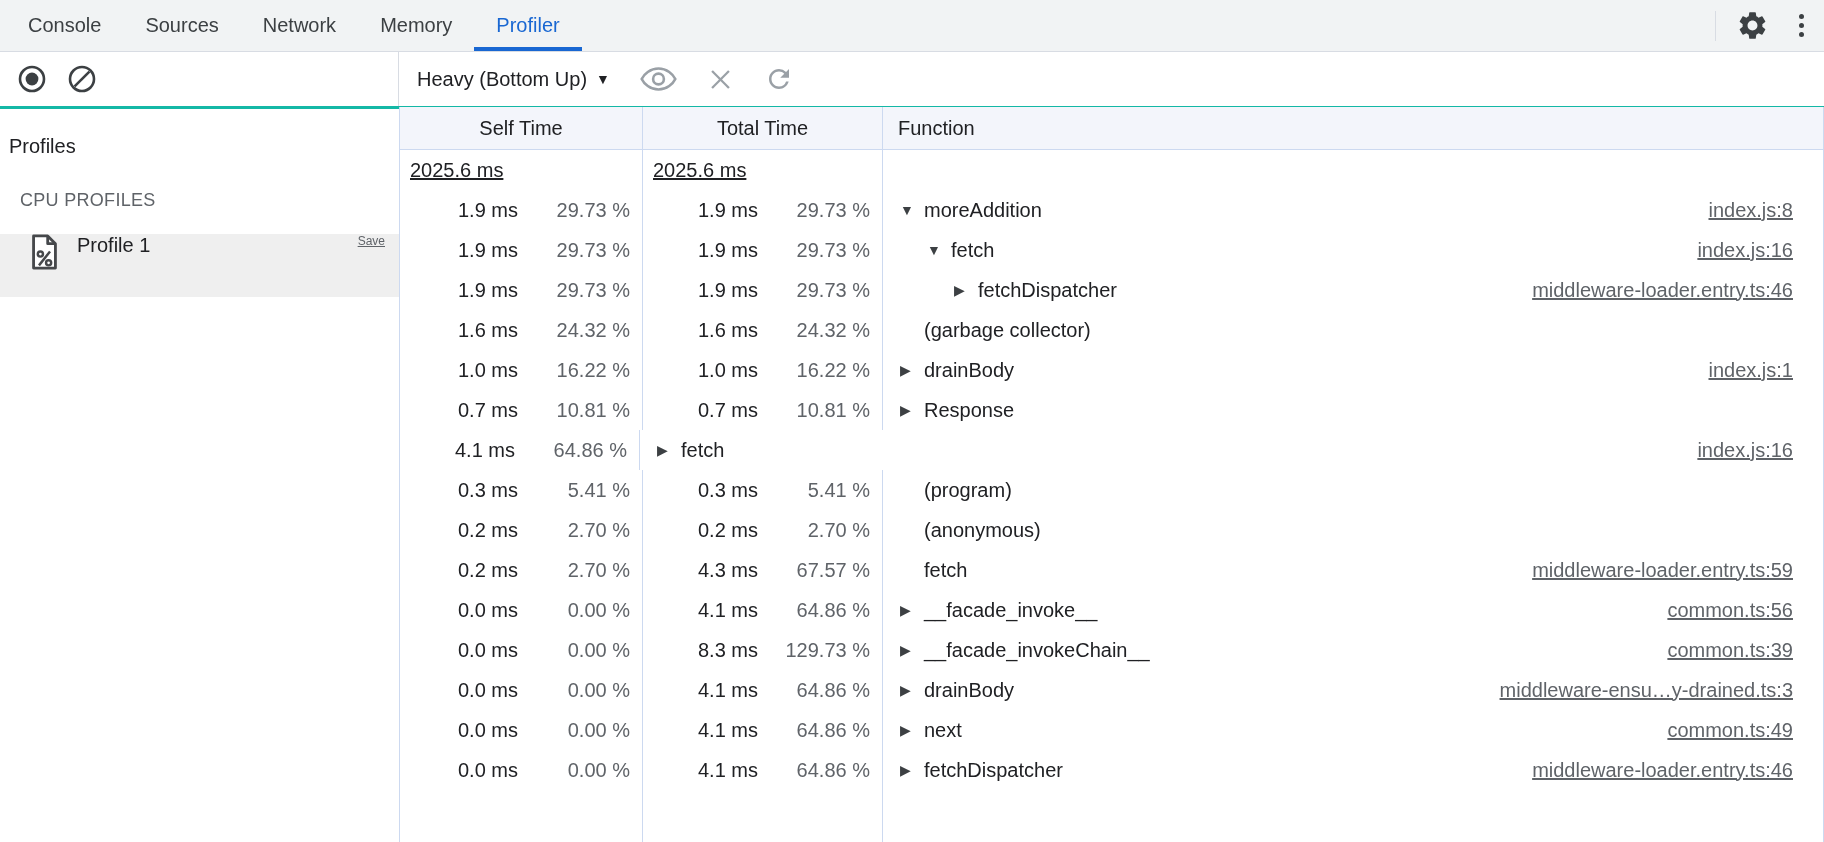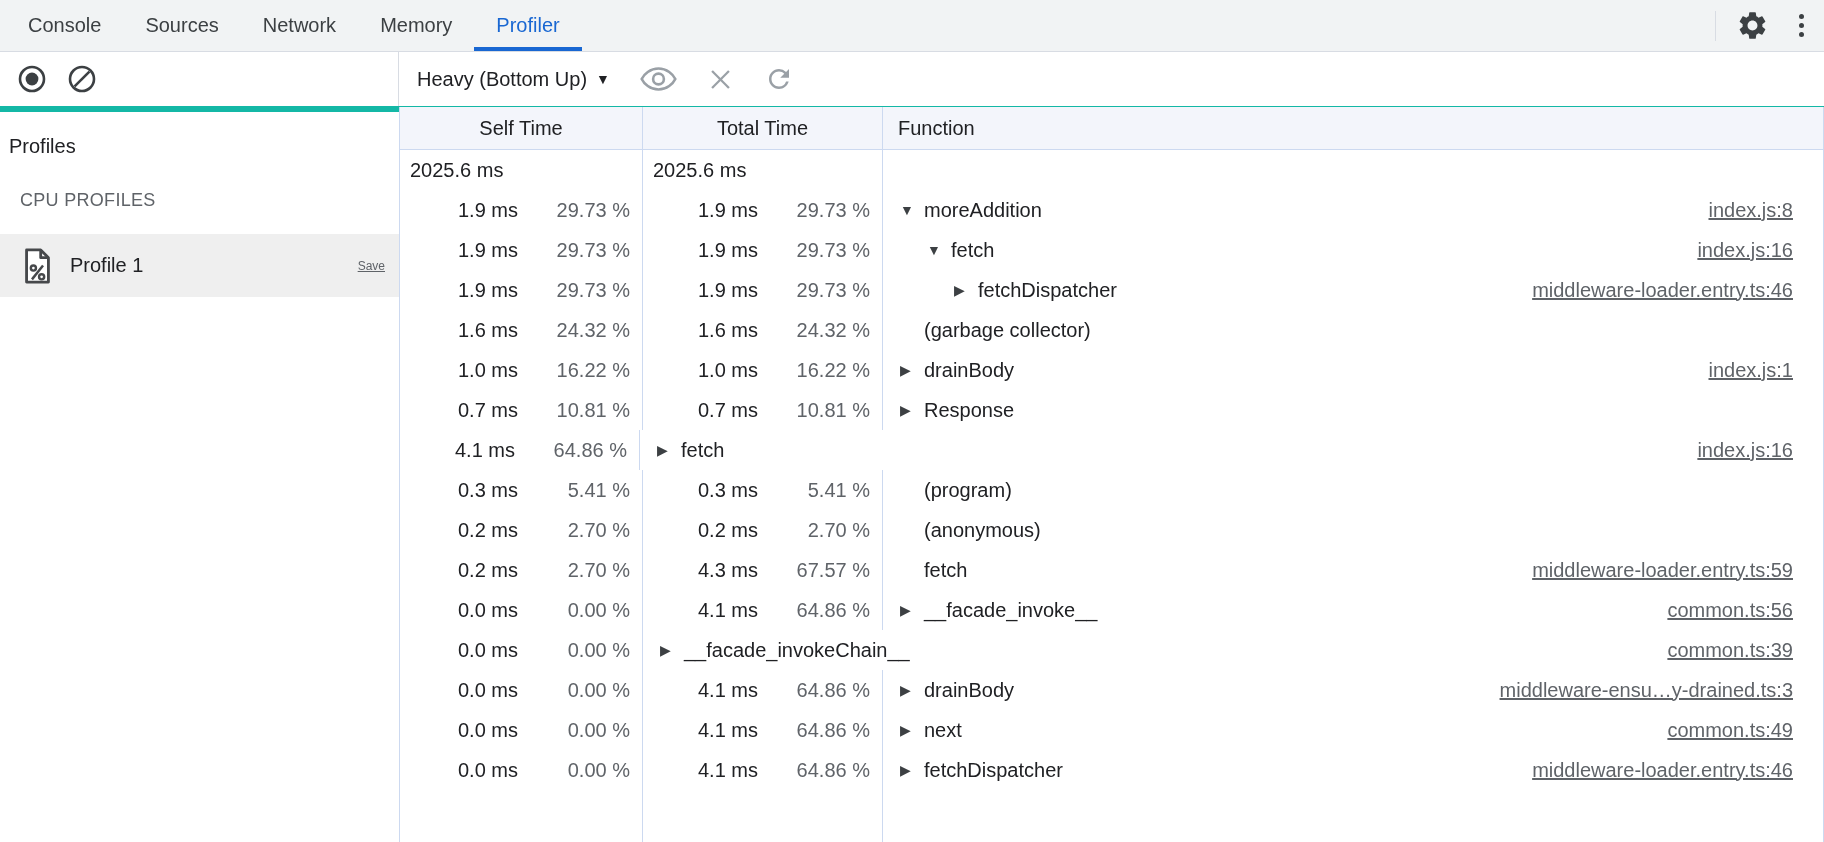--- a/index.html
+++ b/index.html
@@ -14,33 +14,33 @@
   .tabbar{height:51px;background:var(--tabbar-bg);border-bottom:1px solid #d8dce3;
     display:flex;align-items:stretch;padding-left:6px;}
   .tab{display:flex;align-items:center;padding:0 22px;font-size:20px;color:#3c4043;cursor:default;}
   .tab.active{color:var(--accent);box-shadow:inset 0 -4px 0 var(--accent);}
   .tabbar-right{margin-left:auto;display:flex;align-items:center;padding-right:16px;}
   .tabbar-divider{width:1px;height:30px;background:#d8dce3;margin-right:20px;}
   .icon-btn{display:flex;align-items:center;justify-content:center;}
   .dots{display:flex;flex-direction:column;gap:4px;margin-left:26px;padding:4px;}
   .dots span{width:5px;height:5px;border-radius:50%;background:#3c4043;}
   
-  .toolbar{height:54px;display:flex;border-bottom:6px solid #14b8a6;}
+  .toolbar{height:54px;display:flex;border-bottom:3px solid #14b8a6;}
   .toolbar-left{width:399px;box-sizing:border-box;border-right:1px solid #d8dce3;
     display:flex;align-items:center;padding-left:16px;gap:18px;}
   .toolbar-right{display:flex;align-items:center;padding-left:18px;gap:30px;}
   .view-select{display:flex;align-items:center;font-size:20px;color:var(--text);gap:9px;cursor:default;}
   .view-select .caret{font-size:14px;line-height:1;}
   
   .main{position:absolute;top:107px;left:0;right:0;bottom:0;display:flex;}
   .sidebar{width:399px;box-sizing:border-box;flex-shrink:0;}
   .sidebar-heading{font-size:20px;margin:28px 0 0 9px;}
   .sidebar-section{font-size:18px;color:var(--muted);margin:32px 0 0 20px;letter-spacing:.3px;}
   .profile-row{margin-top:23px;height:63px;background:var(--selected-row-bg);
-    display:flex;align-items:center;padding:0 14px 0 22px;box-sizing:border-box;}
+    display:flex;align-items:flex-start;padding:0 14px 0 29px;box-sizing:border-box;}
   .profile-name{font-size:20px;margin-left:17px;}
   .save-link{margin-left:auto;font-size:12px;color:var(--muted);text-decoration:underline;cursor:pointer;}
   
   .grid{flex:1;display:flex;flex-direction:column;border-left:1px solid var(--grid-border);
     border-right:1px solid var(--grid-border);box-sizing:border-box;min-width:0;}
   .col-self{width:243px;flex-shrink:0;}
   .col-total{width:240px;flex-shrink:0;}
   .col-fn{flex:1;min-width:0;}
   .grid-header{display:flex;height:43px;box-sizing:border-box;background:var(--header-bg);
     border-bottom:1px solid var(--grid-border);}
@@ -48,21 +48,21 @@
     border-right:1px solid var(--grid-border);box-sizing:border-box;}
   .hcell.col-fn{justify-content:flex-start;padding-left:15px;border-right:none;}
   .grid-body{flex:1;display:flex;flex-direction:column;}
   .row{display:flex;height:40px;flex-shrink:0;}
   .row.filler{flex:1;height:auto;}
   .cell{border-right:1px solid var(--grid-border);box-sizing:border-box;display:flex;align-items:center;}
   .cell.fn{border-right:none;padding-left:17px;font-size:20px;min-width:0;}
   .cell.time{font-size:20px;padding-right:12px;}
   .cell.time .ms{flex:1;text-align:right;color:var(--text);}
   .cell.time .pct{width:112px;text-align:right;color:var(--muted);}
-  .row.root .cell.time{padding-left:10px;padding-right:0;}
+  .row.root .cell.time{padding-left:10px;padding-right:0;text-decoration:underline;}
   .row.root .cell.time .ms{flex:none;text-align:left;}
   .arrow{width:24px;flex-shrink:0;font-size:14px;color:#3c4043;}
   .fname{white-space:nowrap;}
   .src-link{margin-left:auto;margin-right:30px;color:var(--muted);
     text-decoration:underline;cursor:pointer;white-space:nowrap;}
   svg{display:block;}
 </style>
 </head>
 <body style="--accent: #1967d2; --grid-border: #ccd9f0; --header-bg: #f3f5fb; --text: #202124; --muted: #5f6368; --icon-gray: #9aa0a6; --selected-row-bg: #efefef; --tabbar-bg: #f1f3f4;">
 
@@ -334,20 +334,24 @@
       <span class="arrow">▶</span>
       <span class="fname">__facade_invoke__</span>
       <a class="src-link">common.ts:56</a>
     </div>
   </div>
         <div class="row">
     <div class="cell time col-self">
       <span class="ms">0.0 ms</span>
       <span class="pct">0.00 %</span>
     </div>
+    <div class="cell time col-total">
+      <span class="ms">8.3 ms</span>
+      <span class="pct">129.73 %</span>
+    </div>
     <div class="cell fn col-fn">
       <span class="indent" style="width: 0px;"></span>
       <span class="arrow">▶</span>
       <span class="fname">__facade_invokeChain__</span>
       <a class="src-link">common.ts:39</a>
     </div>
   </div>
         <div class="row">
     <div class="cell time col-self">
       <span class="ms">0.0 ms</span>

